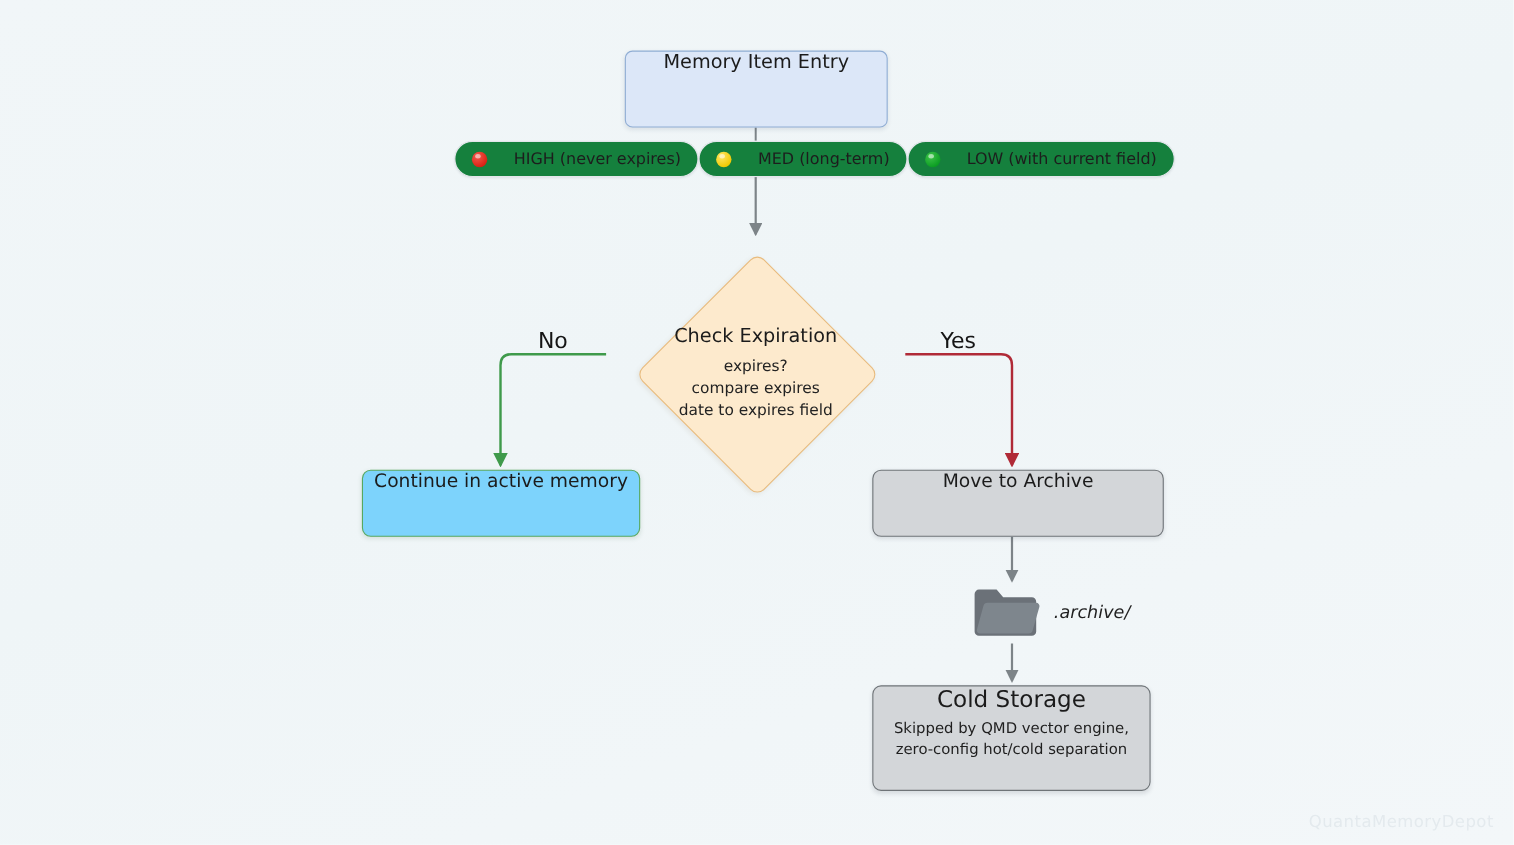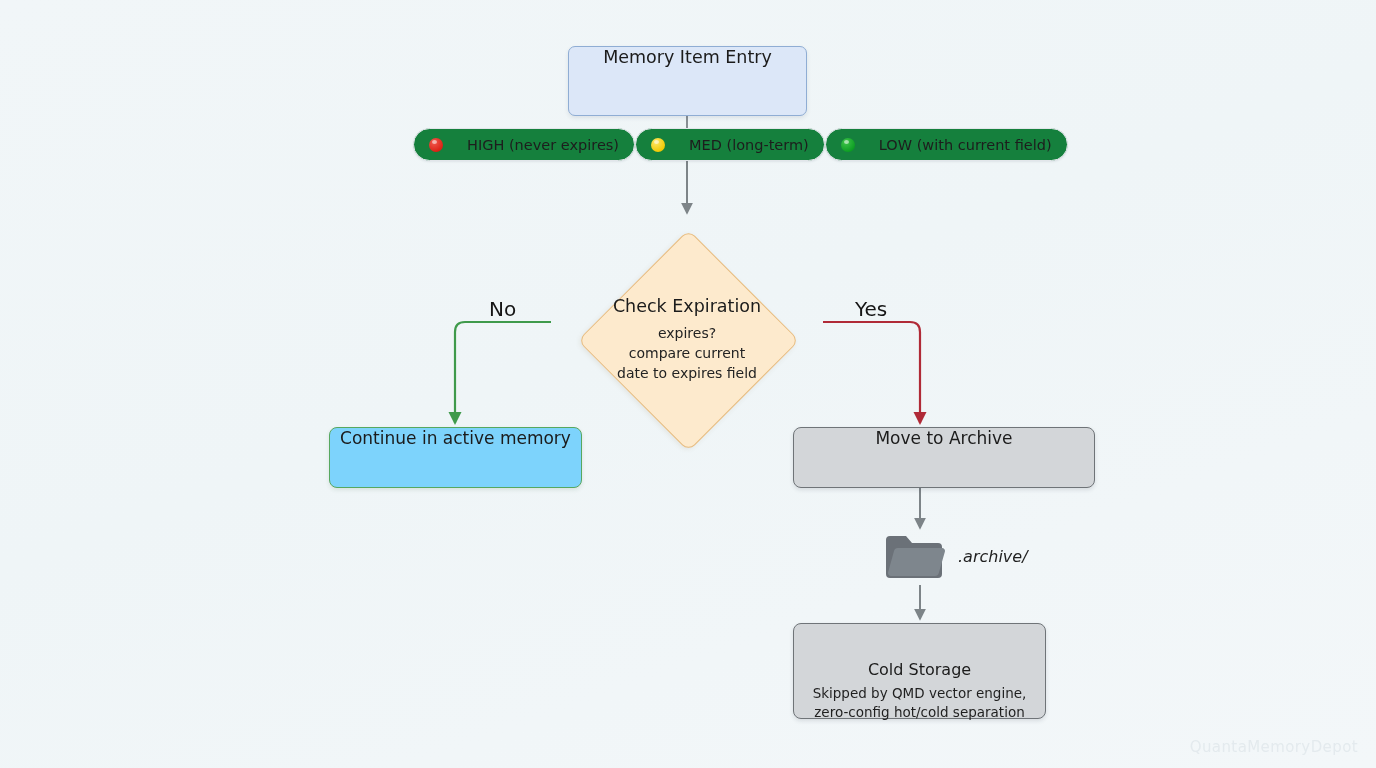--- a/index.html
+++ b/index.html
@@ -148,44 +148,43 @@
     background: #7dd3fc;
     border: 1.8px solid #57a860;
     border-radius: 8px;
     box-shadow: 0 2px 4px rgba(40,90,50,0.12);
     color: #1b1b1b;
     font-size: 17px;
   }
   .archive-box {
     left: 793px;
     top: 427px;
-    width: 302px;
+    width: 265px;
     height: 61px;
     background: #d3d6d9;
     border: 1.8px solid #6f7478;
     border-radius: 8px;
     box-shadow: 0 2px 4px rgba(40,50,60,0.13);
     color: #1b1b1b;
     font-size: 17px;
   }
   .cold-box {
     left: 793px;
     top: 623px;
     width: 253px;
     height: 96px;
     background: #d3d6d9;
     border: 1.8px solid #6f7478;
     border-radius: 8px;
     box-shadow: 0 2px 4px rgba(40,50,60,0.13);
     color: #1b1b1b;
   }
   .cold-title {
-    font-size: 16px;
+    font-size: 21px;
     margin-bottom: 5px;
-    margin-top: 36px;
   }
   .cold-sub {
     font-size: 13.5px;
     line-height: 19px;
     color: #1f1f1f;
   }
 
   
   .folder-group {
     position: absolute;
@@ -276,21 +275,21 @@
       <span>LOW (with current field)</span>
     </div>
 
   </div>
 
   <div class="diamond-wrap">
     <div class="diamond-shape"></div>
     <div class="diamond-text">
       <div class="diamond-title">Check Expiration</div>
       <div class="diamond-sub">expires?</div>
-      <div class="diamond-sub">compare current</div>
+      <div class="diamond-sub">compare expires</div>
       <div class="diamond-sub">date to expires field</div>
     </div>
   </div>
 
   <div class="edge-label label-no">No</div>
   <div class="edge-label label-yes">Yes</div>
 
   <div class="node continue-box">
     <span>Continue in active memory</span>
   </div>

